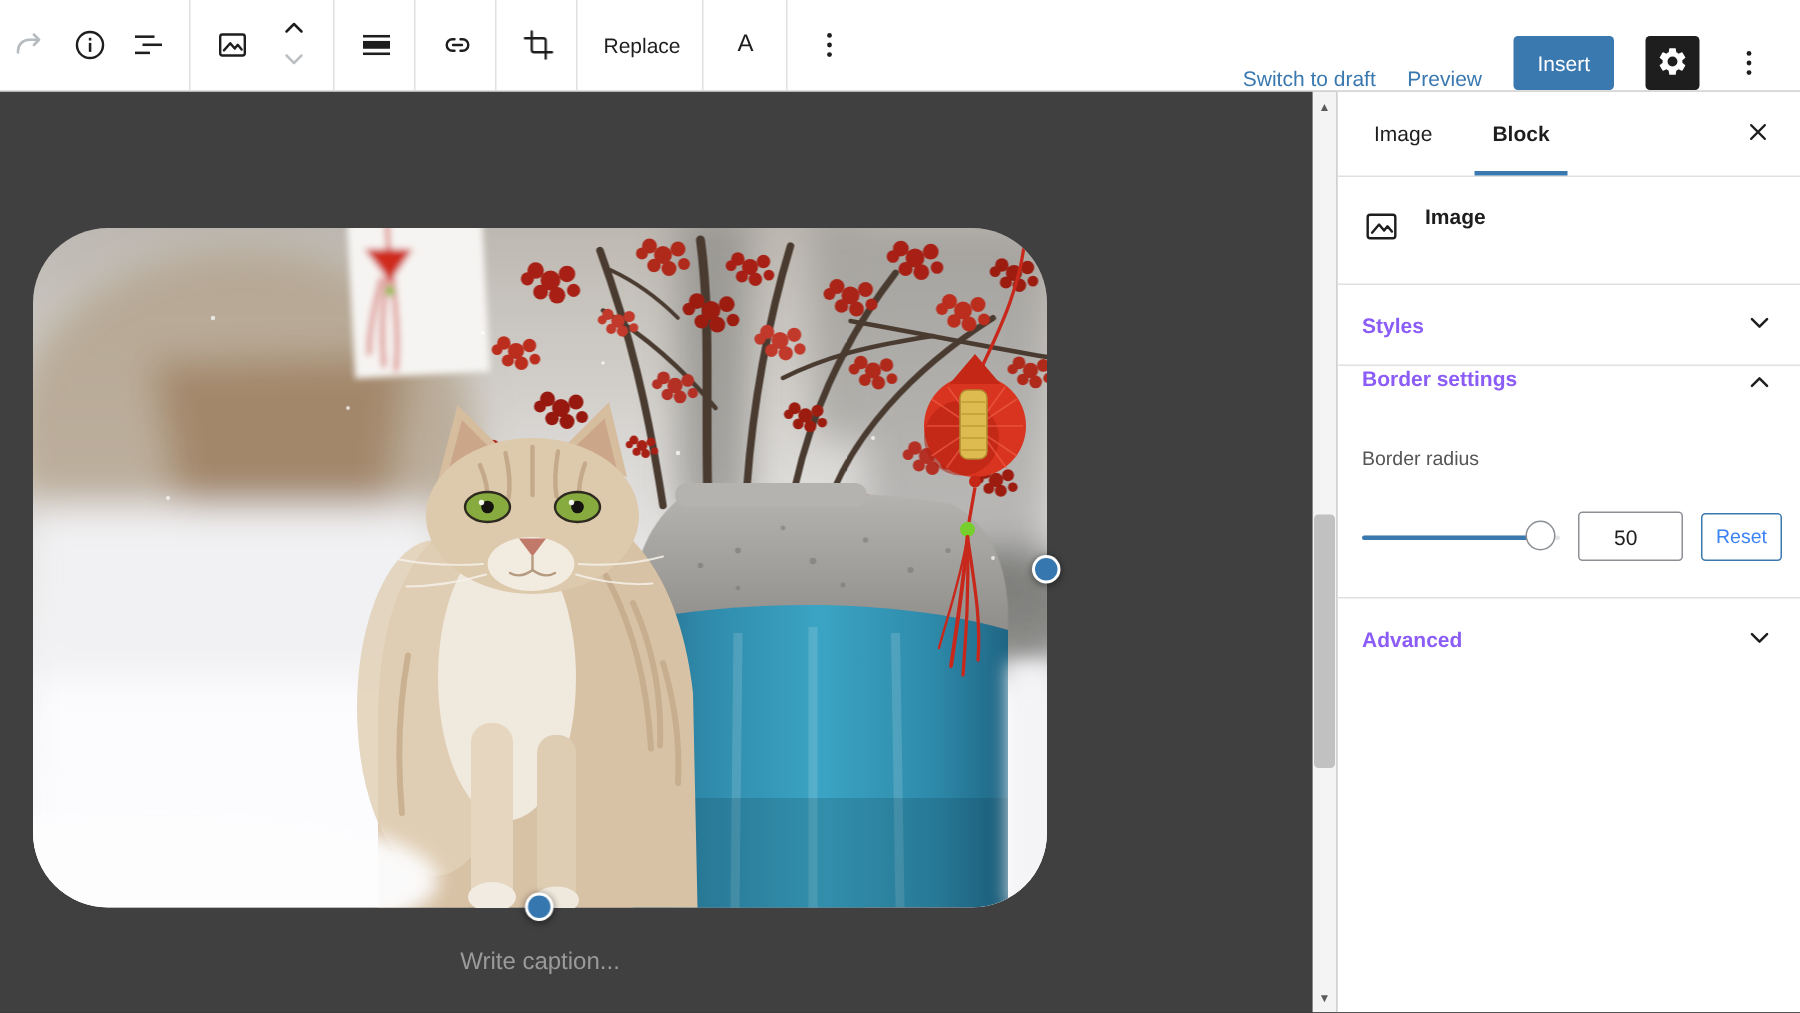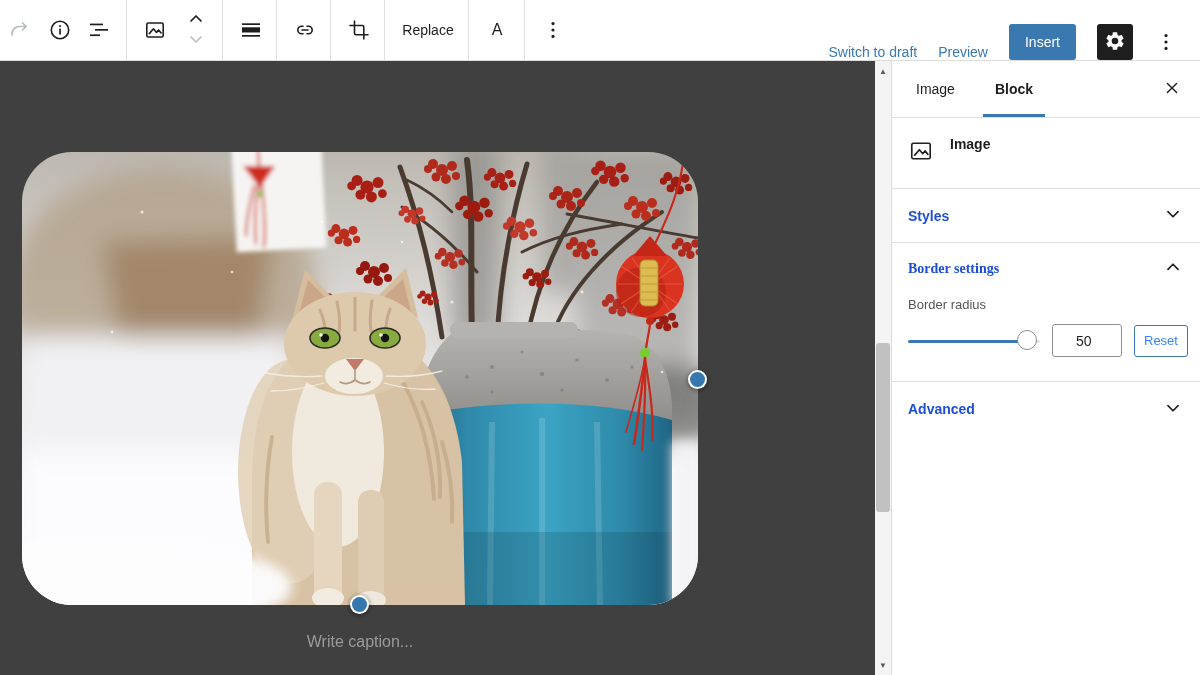--- a/index.html
+++ b/index.html
@@ -51,25 +51,25 @@
   .sb-tab.active::after{content:"";position:absolute;left:8px;right:8px;bottom:0;height:3px;}
   .sb-close{position:absolute;right:10px;top:10px;width:36px;height:36px;background:none;border:none;
             display:flex;align-items:center;justify-content:center;cursor:pointer;color:#1e1e1e;}
   .sb-card{display:flex;gap:16px;padding:18px 16px 20px;border-bottom:1px solid #e0e0e0;}
   .sb-card-icon{flex:none;margin-top:2px;}
   .sb-card-title{font-size:14px;font-weight:bold;margin:0 0 6px;}
   .sb-card-desc{font-size:13px;color:#757575;line-height:1.45;margin:0;max-width:220px;}
   .sb-panel{display:flex;align-items:center;justify-content:space-between;height:54px;padding:0 16px;
             border-bottom:1px solid #e0e0e0;cursor:pointer;background:none;width:100%;box-sizing:border-box;
             font-family:"Liberation Sans",sans-serif;border-left:none;border-right:none;border-top:none;}
-  .sb-panel-label{font-size:14px;font-weight:bold;color:#1d4ed8;}
+  .sb-panel-label{font-size:14px;font-weight:bold;color:#8b5cf6;}
   .sb-exp{border-bottom:1px solid #e0e0e0;}
-  .sb-exp-head{display:flex;align-items:center;justify-content:space-between;height:52px;padding:0 16px;cursor:pointer;font-family:Liberation Serif, serif;}
+  .sb-exp-head{display:flex;justify-content:space-between;height:52px;padding:0 16px;cursor:pointer;}
   .sb-exp-body{padding:2px 16px 24px;}
-  .ctl-label{font-size:13px;color:#555;margin-bottom:12px;}
+  .ctl-label{font-size:13px;color:#555;margin-bottom:28px;}
   .ctl-row{display:flex;align-items:center;gap:12px;}
   .slider{position:relative;width:132px;height:22px;flex:none;cursor:pointer;}
   .slider-track{position:absolute;left:0;right:0;top:10px;height:3px;background:#e2e4e7;border-radius:2px;}
   .slider-fill{position:absolute;left:0;top:10px;height:3px;border-radius:2px;}
   .slider-thumb{position:absolute;top:0;width:20px;height:20px;border-radius:50%;background:#fff;
                 border:1.5px solid #8b8f94;box-sizing:border-box;}
   .num-input{width:70px;height:33px;border:1px solid #8c8f94;border-radius:3px;font-size:14px;padding:0 23px;
              box-sizing:border-box;font-family:"Liberation Sans",sans-serif;color:#1e1e1e;}
   .btn-reset{height:32px;padding:0 9px;background:#fff;border-radius:3px;font-size:13px;cursor:pointer;
              font-family:"Liberation Sans",sans-serif;}

